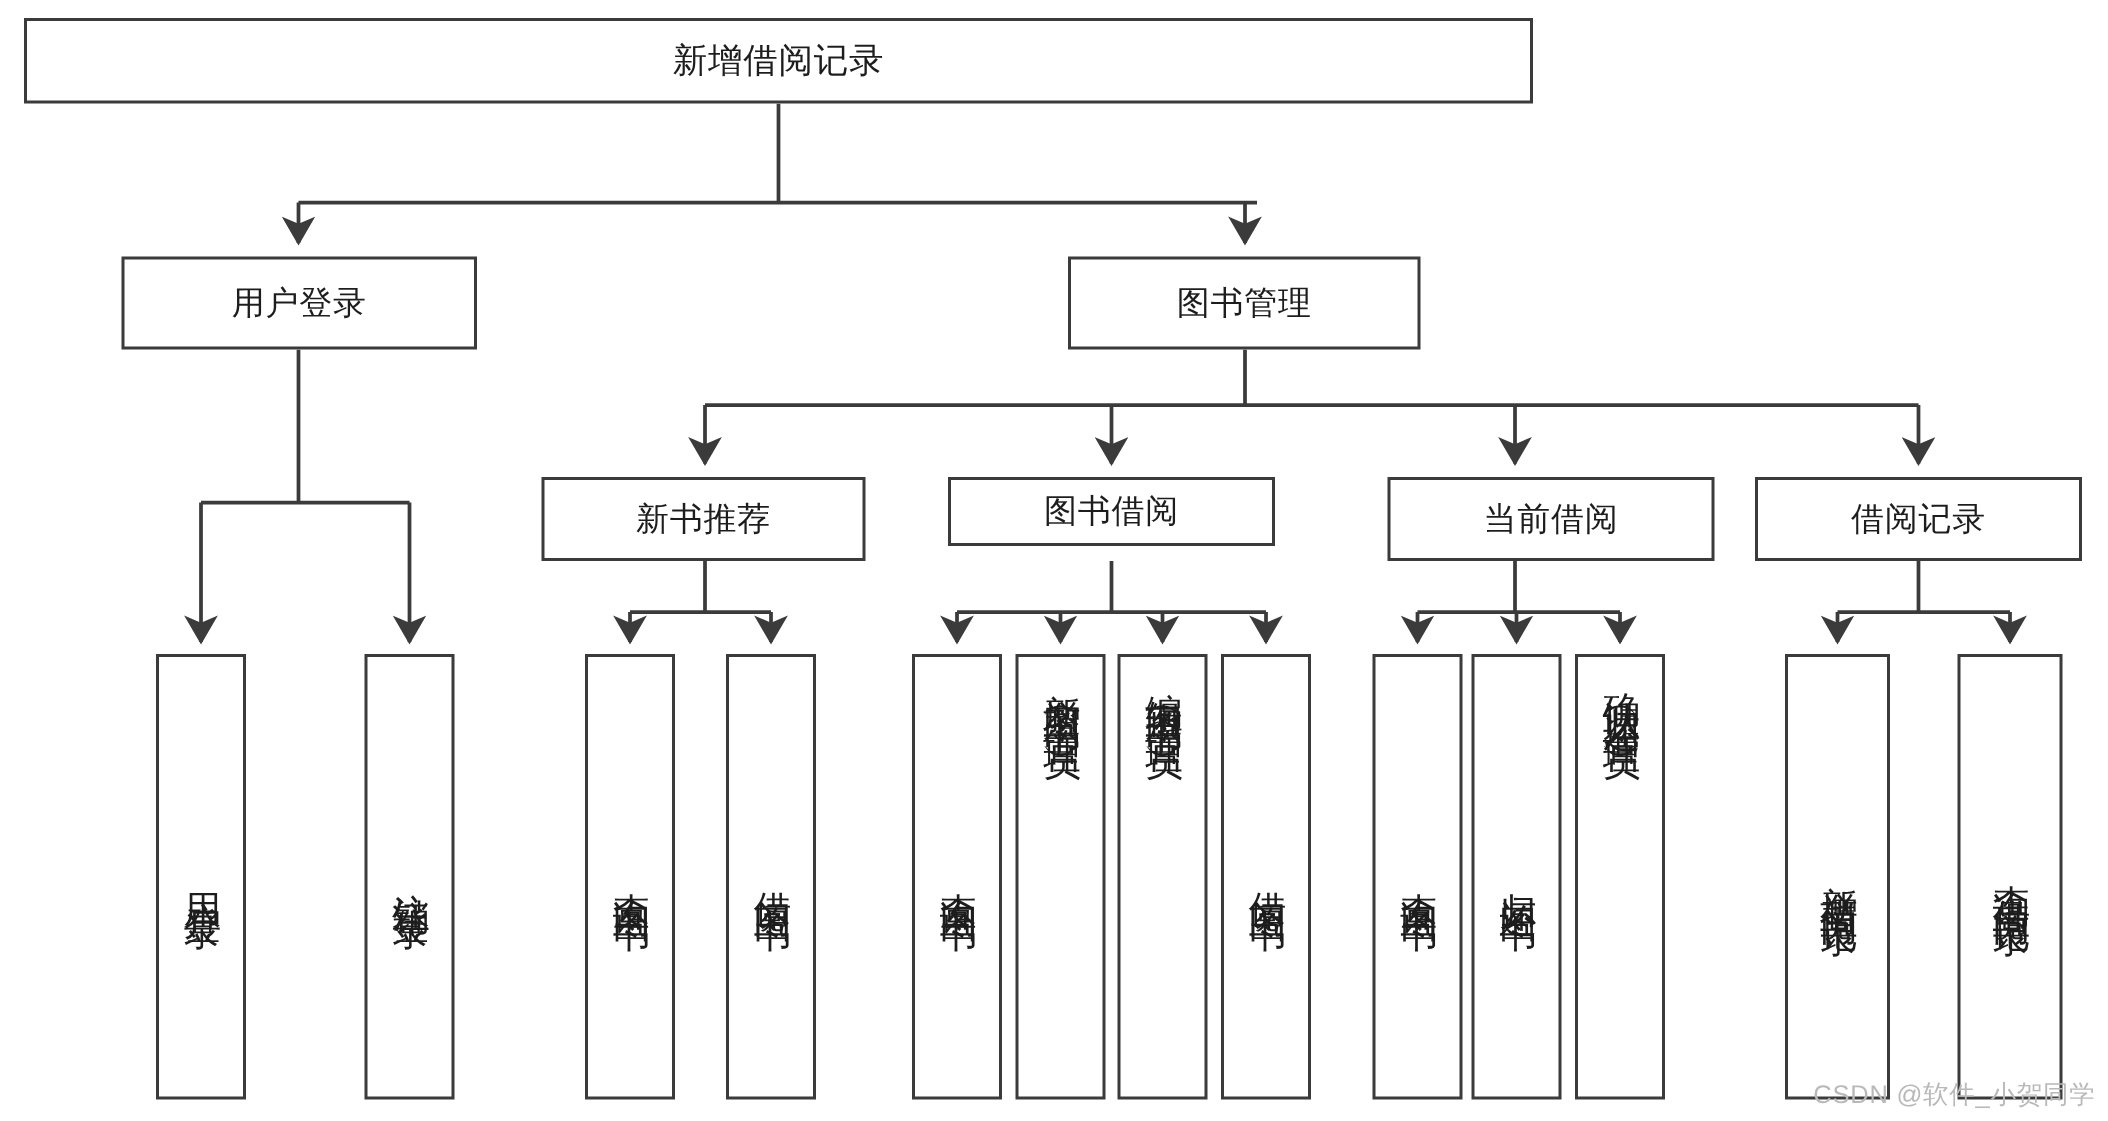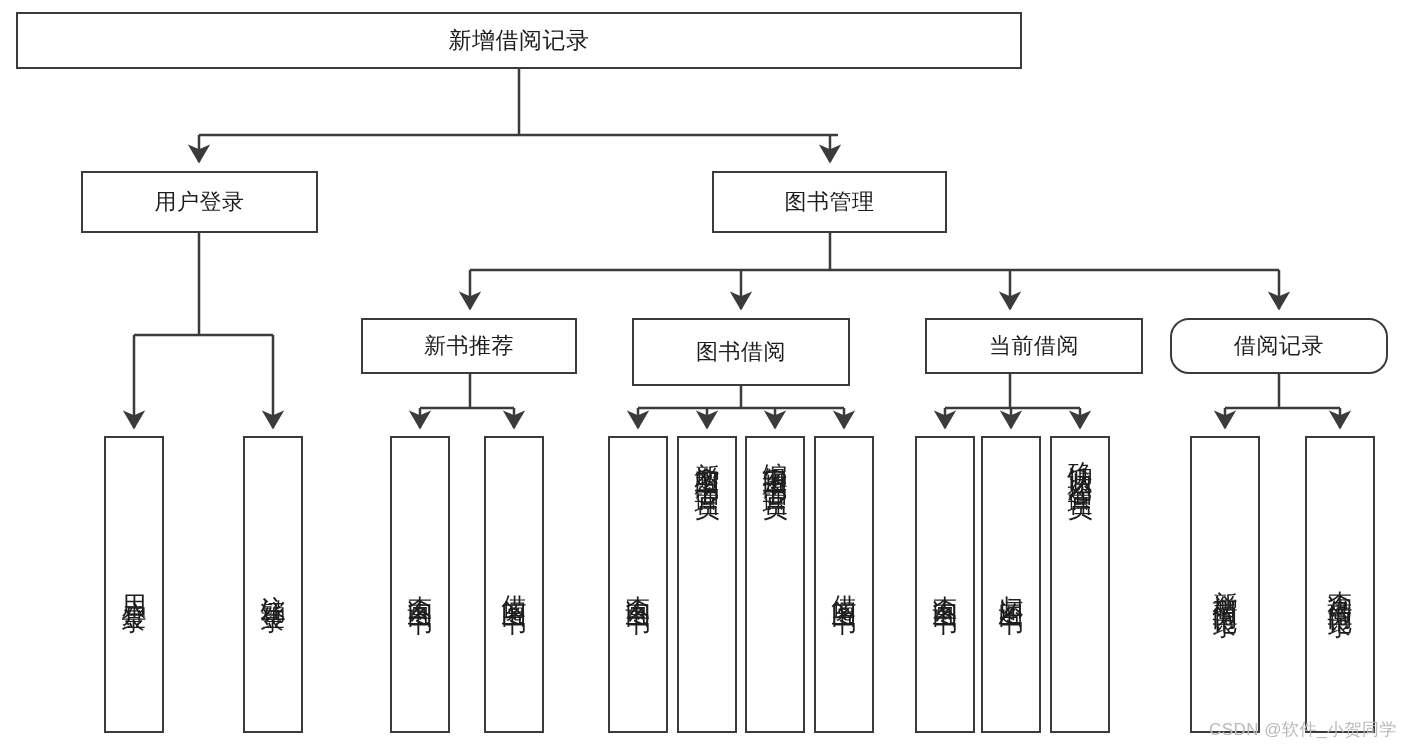--- a/index.html
+++ b/index.html
@@ -146,27 +146,27 @@
   <div class="node horiz" style="left:81px; top:171px; width:237px; height:62px;">
     <span class="label">用户登录</span>
   </div>
   <div class="node horiz" style="left:712px; top:171px; width:235px; height:62px;">
     <span class="label">图书管理</span>
   </div>
 
   <div class="node horiz" style="left:361px; top:318px; width:216px; height:56px;">
     <span class="label">新书推荐</span>
   </div>
-  <div class="node horiz" style="left:632px; top:318px; width:218px; height:68px;align-items:center;">
+  <div class="node horiz" style="left:632px; top:318px; width:218px; height:46px;align-items:center;">
     <span class="label">图书借阅</span>
   </div>
   <div class="node horiz" style="left:925px; top:318px; width:218px; height:56px;">
     <span class="label">当前借阅</span>
   </div>
-  <div class="node horiz" style="left:1170px; top:318px; width:218px; height:56px;border-radius:19px;">
+  <div class="node horiz" style="left:1170px; top:318px; width:218px; height:56px;">
     <span class="label">借阅记录</span>
   </div>
 
   <div class="node vert center-text" style="left:104px; top:436px; width:60px; height:297px;">
     <span class="label">用户登录</span>
   </div>
   <div class="node vert center-text" style="left:243px; top:436px; width:60px; height:297px;">
     <span class="label">注销登录</span>
   </div>
 

